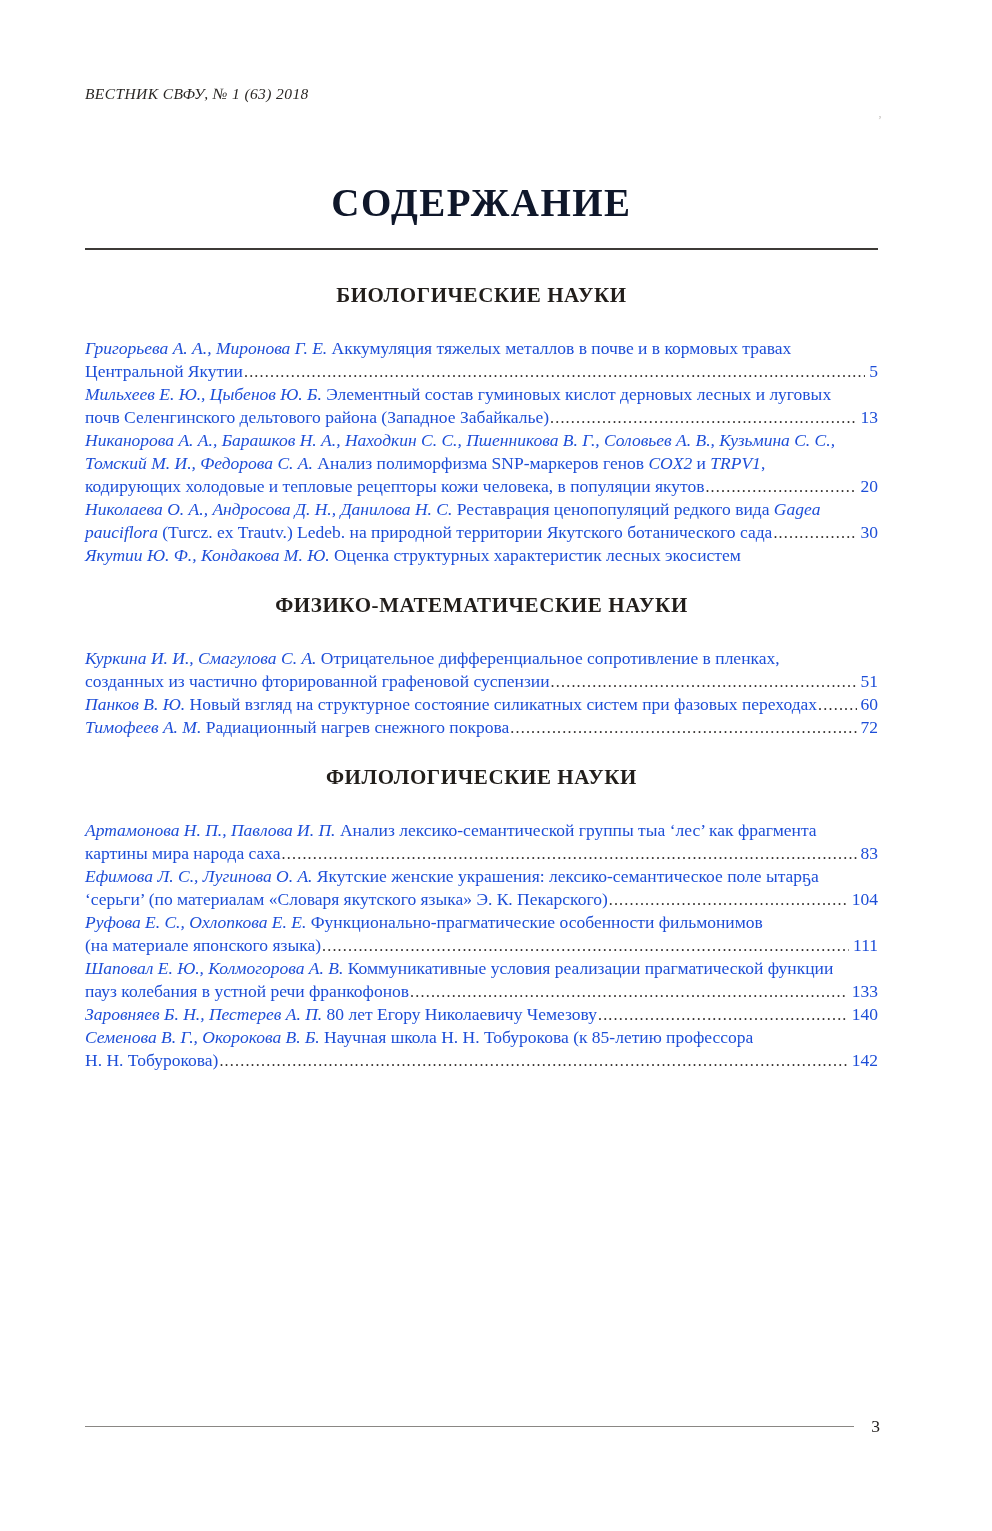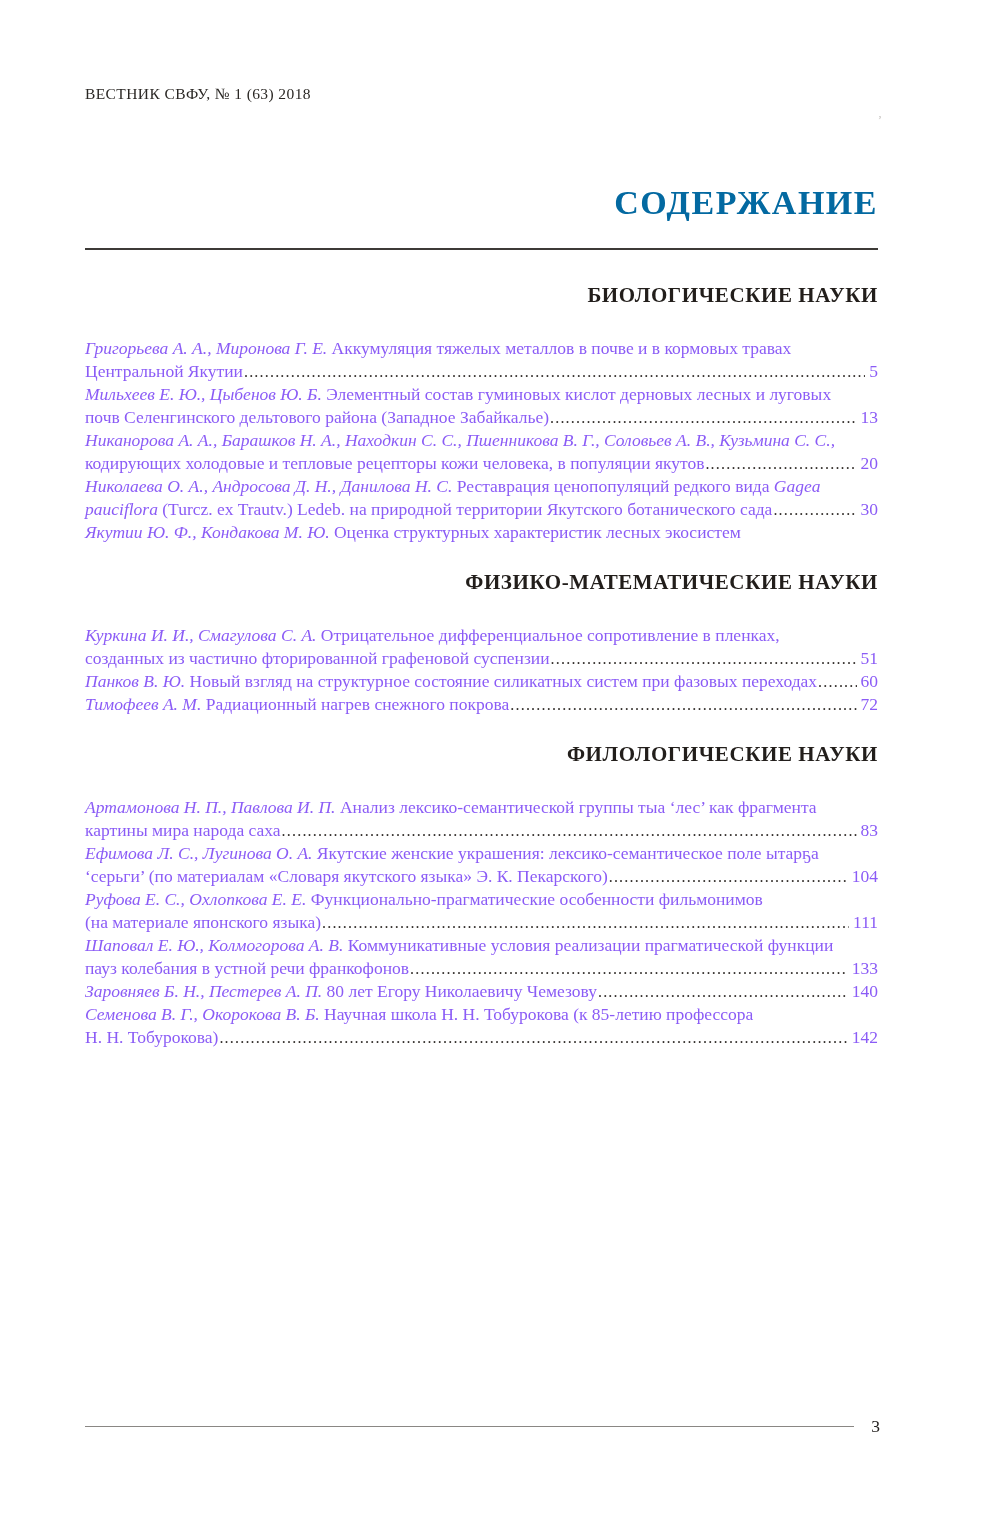--- a/index.html
+++ b/index.html
@@ -13,63 +13,64 @@
     height: 1531px;
     background: #ffffff;
     font-family: "Liberation Serif", "DejaVu Serif", serif;
     color: #1f1c1a;
     overflow: hidden;
   }
   .content {
     padding: 85px 114px 0 85px; 
   }
   .journal-header {
+    font-style: italic;
     font-size: 15.5px;
     letter-spacing: 0.4px;
     color: #2a2724;
   }
   .scan-artifact {
     position: absolute;
     top: 112px;
     right: 110px;
     font-size: 13px;
     color: #c7c4c1;
   }
   .page-title {
     margin-top: 84px;
-    text-align: right;
-    font-size: 34px;
+    text-align: center;
+    font-size: 39px;
     font-weight: bold;
     letter-spacing: 1.5px;
-    color: #0369a1;
+    color: #0f172a;
     line-height: 32px;
   }
   .title-divider {
     margin-top: 29px;
     border: none;
     border-top: 2px solid #3d3a37;
     height: 0;
   }
   .section-heading {
     margin-top: 26px;
     margin-bottom: 29px;
-    text-align: right;
+    text-align: center;
     font-size: 21px;
     font-weight: bold;
     letter-spacing: 0.6px;
     color: #221e1b;
     line-height: 25px;
   }
   .section-heading.first {
     margin-top: 33px;
   }
   .toc-entry {
     font-size: 17.5px;
     line-height: 23px;
-    color: #8b5cf6;
+    color: #1d4ed8;
   }
   .toc-line {
     white-space: nowrap;
   }
   .toc-line.last {
     display: flex;
     align-items: flex-start;
   }
   .toc-line .it {
     font-style: italic;
@@ -135,20 +136,21 @@
         <div class="toc-entry">
           <div class="toc-line"><span class="txt"><span class="it">Мильхеев Е. Ю., Цыбенов Ю. Б.</span><span class="rg"> Элементный состав гуминовых кислот дерновых лесных и луговых</span></span></div>
           <div class="toc-line last">
             <span class="txt"><span class="rg">почв Селенгинского дельтового района (Западное Забайкалье)</span></span>
             <span class="dots"></span>
             <span class="pg">13</span>
           </div>
         </div>
         <div class="toc-entry">
           <div class="toc-line"><span class="txt"><span class="it">Никанорова А. А., Барашков Н. А., Находкин С. С., Пшенникова В. Г., Соловьев А. В., Кузьмина С. С.,</span></span></div>
+          <div class="toc-line"><span class="txt"><span class="it">Томский М. И., Федорова С. А.</span><span class="rg"> Анализ полиморфизма SNP-маркеров генов </span><span class="it">COX2</span><span class="rg"> и </span><span class="it">TRPV1</span><span class="rg">,</span></span></div>
           <div class="toc-line last">
             <span class="txt"><span class="rg">кодирующих холодовые и тепловые рецепторы кожи человека, в популяции якутов</span></span>
             <span class="dots"></span>
             <span class="pg">20</span>
           </div>
         </div>
         <div class="toc-entry">
           <div class="toc-line"><span class="txt"><span class="it">Николаева О. А., Андросова Д. Н., Данилова Н. С.</span><span class="rg"> Реставрация ценопопуляций редкого вида </span><span class="it">Gagea</span></span></div>
           <div class="toc-line last">
             <span class="txt"><span class="it">pauciflora</span><span class="rg"> (Turcz. ex Trautv.) Ledeb. на природной территории Якутского ботанического сада</span></span>

